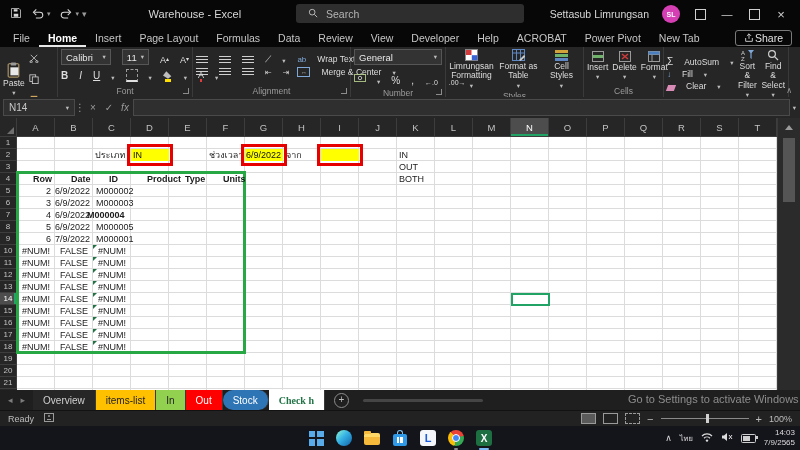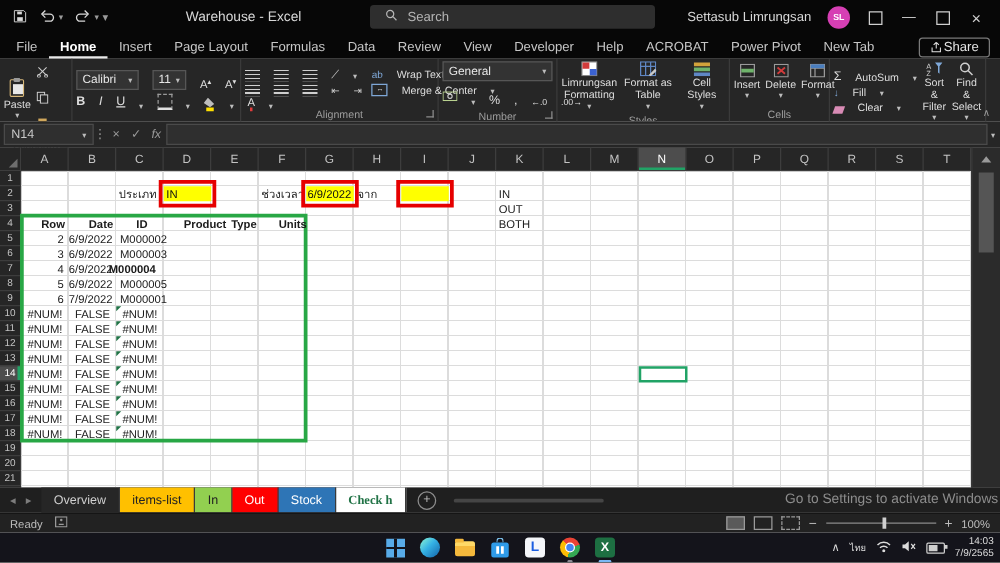--- a/index.html
+++ b/index.html
@@ -277,20 +277,24 @@
               <svg width="10" height="8" viewBox="0 0 12 9">
                 <path d="M4 0 10 6 6 9 0 5z" fill="#bdbdbd"></path>
               </svg>
               <span class="underbar" style="background:#ffe000;"></span>
             </span>
             <span class="dd">▾</span>
           <span class="cicon" style="font-size:9px;">A<span class="underbar" style="background:#e03c3c;"></span></span>
             <span class="dd">▾</span>
         </div>
       </div>
+      <div class="rlabel">
+          <span>Font</span>
+          <span class="dlg"></span>
+        </div>
     </div>
 
     <div class="rgroup" style="width:158px">
       <div class="rbody">
         <div class="smallcol">
           <div class="rrow">
             <span class="lines"></span>
             <span class="lines"></span>
             <span class="lines"></span>
             <span style="font-size:9px;color:#cfcfcf;">⟋</span>
@@ -601,21 +605,21 @@
   <div class="tabbar">
     <span class="tnav">
       <span>◂</span>
       <span>▸</span>
     </span>
     <span id="sheet-tabs" style="display:flex;align-items:stretch;">
         <div class="stab" style="background: rgb(38, 38, 38); color: rgb(208, 208, 208);">Overview</div>
         <div class="stab" style="background: rgb(255, 192, 0); color: rgb(34, 34, 34);">items-list</div>
         <div class="stab" style="background: rgb(146, 208, 80); color: rgb(34, 34, 34);">In</div>
         <div class="stab" style="background: rgb(255, 0, 0); color: rgb(255, 255, 255);">Out</div>
-        <div class="stab" style="background: rgb(46, 117, 182); color: rgb(255, 255, 255);">Stock</div>
+        <div class="stab" style="background: rgb(46, 117, 182); color: rgb(255, 255, 255); border-radius: 10px;">Stock</div>
         <div class="stab active" style="background: rgb(255, 255, 255); color: rgb(33, 115, 70); font-family: Liberation Serif, serif;">Check h</div>
       </span>
     <span class="addsheet">+</span>
     <span class="hthumb"></span>
     <span class="wm2">Go to Settings to activate Windows</span>
   </div>
 
   <div class="statusbar">
     <span>Ready</span>
     <span><svg width="10" height="9" viewBox="0 0 10 9">

